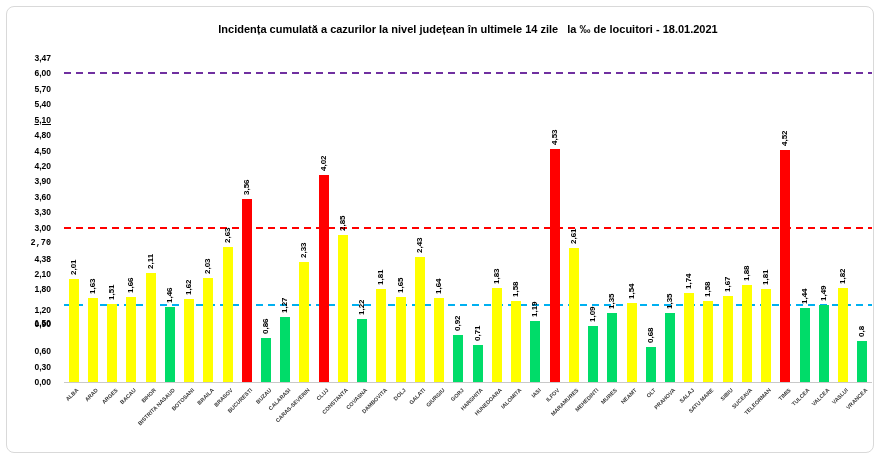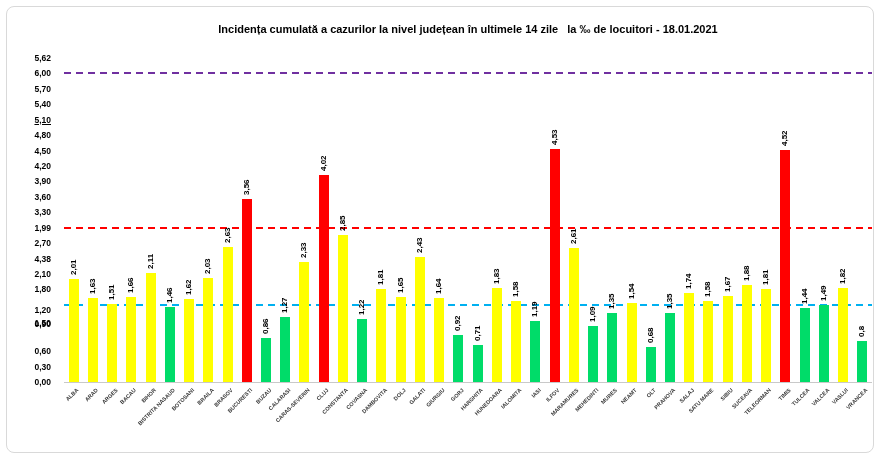--- a/index.html
+++ b/index.html
@@ -50,33 +50,33 @@
   <div id="y-axis">
       <div class="ytick" style="top: 324px;">0,00</div>
       <div class="ytick" style="top: 308.571px;">0,30</div>
       <div class="ytick" style="top: 293.143px;">0,60</div>
       <div class="ytick" style="top: 266px;">0,90</div>
       <div class="ytick" style="top: 252px;">1,20</div>
       <div class="ytick" style="top: 265px;">1,50</div>
       <div class="ytick" style="top: 231.429px;">1,80</div>
       <div class="ytick" style="top: 216px;">2,10</div>
       <div class="ytick" style="top: 200.571px;">4,38</div>
-      <div class="ytick" style="top: 185.143px;">2,70</div>
-      <div class="ytick" style="top: 169.714px;">1,99</div>
+      <div class="ytick" style="top: 185.143px; font-family: Liberation Mono, monospace;">2,70</div>
+      <div class="ytick" style="top: 169.714px;">3,00</div>
       <div class="ytick" style="top: 154.286px;">3,30</div>
       <div class="ytick" style="top: 138.857px;">3,60</div>
       <div class="ytick" style="top: 123.429px;">3,90</div>
       <div class="ytick" style="top: 108px;">4,20</div>
       <div class="ytick" style="top: 92.5714px;">4,50</div>
       <div class="ytick" style="top: 77.1429px;">4,80</div>
       <div class="ytick" style="top: 61.7143px; text-decoration: underline;">5,10</div>
       <div class="ytick" style="top: 46.2857px;">5,40</div>
       <div class="ytick" style="top: 30.8571px;">5,70</div>
       <div class="ytick" style="top: 15.4286px;">6,00</div>
-      <div class="ytick" style="top: 0px;">5,62</div>
+      <div class="ytick" style="top: 0px;">3,47</div>
     </div>
   <div id="plot">
       <div class="threshold" style="top: 14.4286px; background: repeating-linear-gradient(to right, rgb(112, 48, 160) 0px, rgb(112, 48, 160) 7px, transparent 7px, transparent 12px);"></div>
       <div class="threshold" style="top: 168.714px; background: repeating-linear-gradient(to right, rgb(255, 0, 0) 0px, rgb(255, 0, 0) 7px, transparent 7px, transparent 12px);"></div>
       <div class="threshold" style="top: 245.857px; background: repeating-linear-gradient(to right, rgb(0, 176, 240) 0px, rgb(0, 176, 240) 7px, transparent 7px, transparent 12px);"></div>
       <div class="bar" style="left: 4.61905px; height: 103px; background: rgb(255, 255, 0);"></div>
       <div class="value-label" style="left: 14.619px; bottom: 107px;">2,01</div>
       <div class="xlabel" style="right: 796.381px; top: 329px;">ALBA</div>
       <div class="bar" style="left: 23.8571px; height: 84px; background: rgb(255, 255, 0);"></div>
       <div class="value-label" style="left: 33.8571px; bottom: 88px;">1,63</div>

